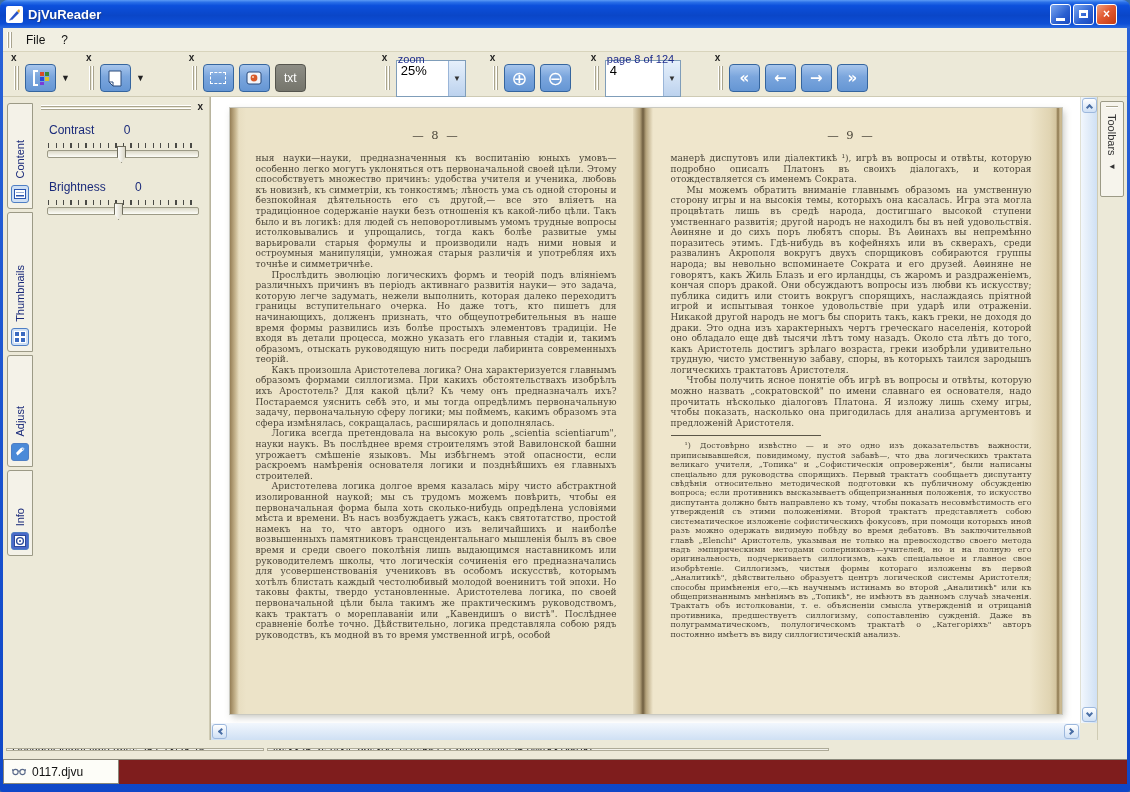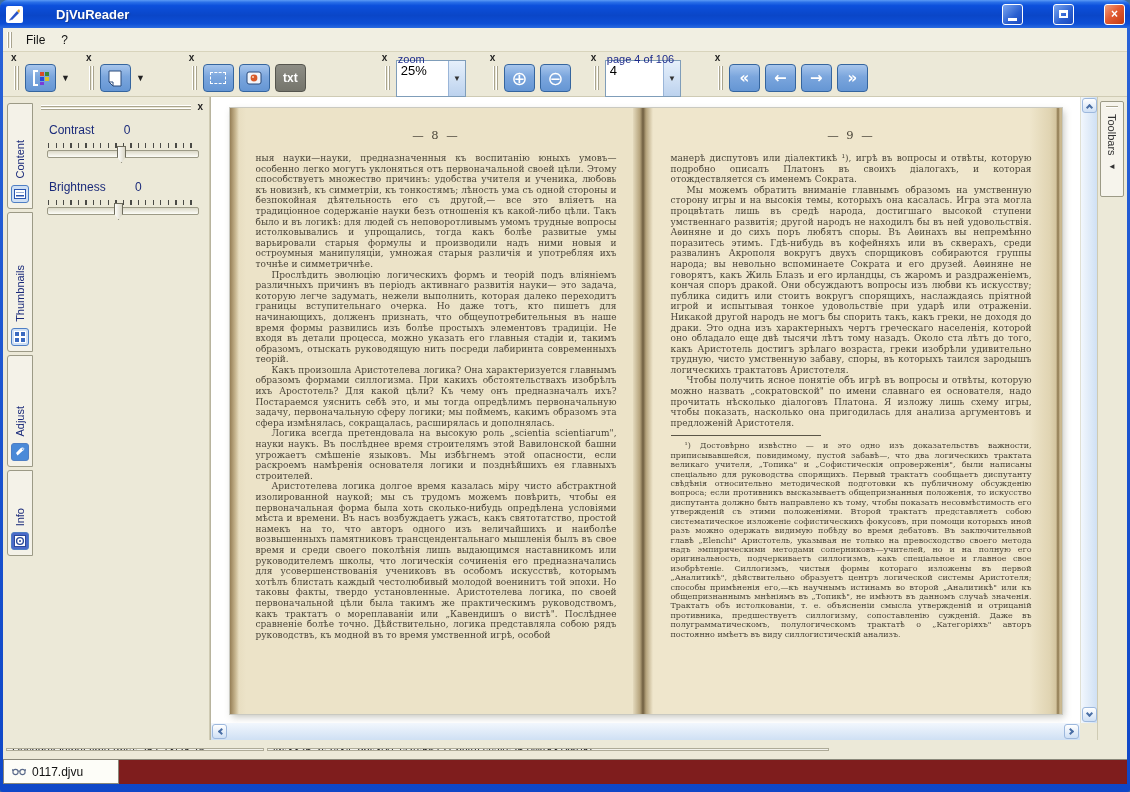--- a/index.html
+++ b/index.html
@@ -2,23 +2,23 @@
 <html><head>
 <meta charset="utf-8">
 <style>
   * { margin:0; padding:0; box-sizing:border-box; }
   html,body { width:1130px; height:792px; font-family:"Liberation Sans", sans-serif; }
   body { background:#3a6ea5; overflow:hidden; }
 
   
   .window { width:1130px; height:792px; display:flex; flex-direction:column;
     background:linear-gradient(180deg,#2a63d8,#0f47c8); border-radius:8px 8px 3px 3px; }
-  .titlebar { height:28px; flex:0 0 28px; display:flex; align-items:center; padding:0 5px 0 6px;
+  .titlebar { height:28px; flex:0 0 28px; display:flex; align-items:center; padding:0 13px 0 6px;
     border-radius:8px 8px 0 0;
-    background:linear-gradient(180deg,#5c9bf5 0%,#2a70e8 8%,#0c50dc 20%,#0a46c8 55%,#0d4ed6 85%,#2b6be0 100%);gap:28px; }
+    background:linear-gradient(180deg,#5c9bf5 0%,#2a70e8 8%,#0c50dc 20%,#0a46c8 55%,#0d4ed6 85%,#2b6be0 100%); }
   .app-icon { width:17px; height:17px; background:#fff; border-radius:2px; margin-right:5px;
     display:flex; align-items:center; justify-content:center; }
   .title-text { color:#fff; font-weight:bold; font-size:13px; text-shadow:1px 1px 1px #1a3a8a; flex:1; }
   .winbtn { width:21px; height:21px; margin-left:2px; border-radius:3px; border:1px solid #fff;
     display:flex; align-items:center; justify-content:center; color:#fff; font-size:12px; font-weight:bold;
     background:linear-gradient(135deg,#7ba7f0,#2a5fd0 60%,#1a4ac0); cursor:pointer; }
   .winbtn.close { background:linear-gradient(135deg,#f0a080,#e25b33 45%,#c43a10); }
   .winbtn .minbar { width:9px; height:3px; background:#fff; margin-top:10px; }
   .winbtn .maxbox { width:9px; height:8px; border:2px solid #fff; border-top-width:3px; }
 
@@ -36,21 +36,21 @@
   .tb-group { position:relative; display:flex; align-items:center; gap:5px; padding:12px 12px 4px 18px; }
   .tb-x { position:absolute; top:1px; left:4px; font-size:10px; font-weight:bold; color:#222; line-height:10px; cursor:pointer; }
   .grip-v { width:5px; height:24px;
     background:linear-gradient(90deg,#ffffff 0 1px,#a9a48e 1px 2px,transparent 2px 3px,#ffffff 3px 4px,#a9a48e 4px 5px); }
   .tb-group > .grip-v { position:absolute; left:7px; top:14px; }
   .tb-label { position:absolute; top:1px; left:20px; font-size:11px; color:#1f2d8c; white-space:nowrap; }
   .tb-btn { width:31px; height:28px; border:1px solid #35659e; border-radius:4px;
     background:linear-gradient(180deg,#a8c6ec,#7ba6dd 45%,#6596d4); display:flex; align-items:center; justify-content:center;
     cursor:pointer; color:#fff; }
   .tb-btn.gray { background:linear-gradient(180deg,#8d8d85,#75756c); border-color:#55554e; }
-  .tb-btn .txt-label { font-size:12px; font-weight:bold; color:#fff; }
+  .tb-btn .txt-label { font-size:12px; font-weight:normal; color:#fff; }
   .dd-arrow { font-size:9px; color:#222; cursor:pointer; }
   .combo { display:flex; width:70px; height:37px; border:1px solid #7f9db9; background:#fff; }
   .combo .combo-value { flex:1; font-size:13px; padding:2px 4px; color:#000; }
   .combo .combo-btn { width:17px; background:linear-gradient(180deg,#e6f0fb,#bcd2ee); border-left:1px solid #9ab5d8;
     display:flex; align-items:center; justify-content:center; font-size:8px; color:#333; cursor:pointer; }
   .sel-icon { width:16px; height:12px; border:1px dashed #fff; }
   .circle-glyph { font-size:19px; line-height:19px; font-family:"DejaVu Sans",sans-serif; }
   .nav-glyph { font-size:15px; font-weight:bold; font-family:"DejaVu Sans",sans-serif; }
 
   
@@ -230,21 +230,21 @@
             <span class="circle-glyph">⊕</span>
           </div>
         <div class="tb-btn">
             <span class="circle-glyph">⊖</span>
           </div>
       </div>
 
       <div class="tb-group" style="margin-left:4px;">
         <span class="tb-x">x</span>
         <div class="grip-v"></div>
-        <span class="tb-label">page 4 of 106</span>
+        <span class="tb-label">page 8 of 124</span>
         <div class="combo" style="width:76px;">
           <span class="combo-value">4</span>
           <span class="combo-btn">▼</span>
         </div>
       </div>
 
       <div class="tb-group" style="margin-left:18px;">
         <span class="tb-x">x</span>
         <div class="grip-v"></div>
         <div class="tb-btn">

